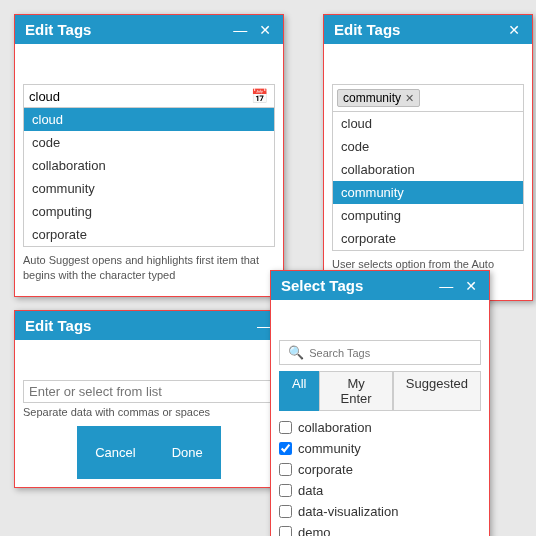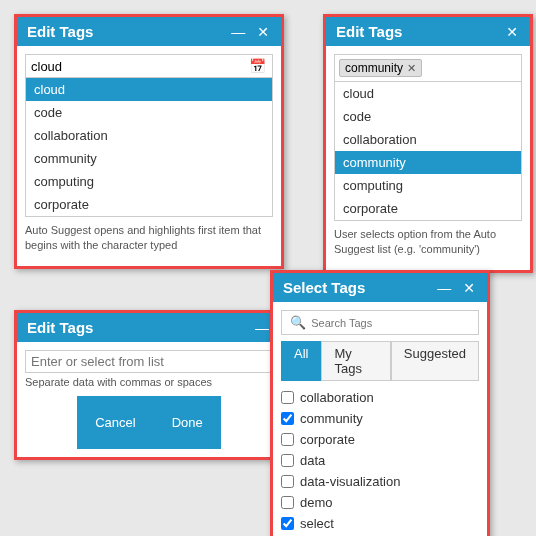--- a/index.html
+++ b/index.html
@@ -10,21 +10,21 @@
       width: 536px;
       height: 536px;
       overflow: hidden;
       position: relative;
     }
 
     
     .dialog {
       position: absolute;
       background: #fff;
-      border: 3px solid #ef4444;
+      border: 1px solid #ef4444;
       box-shadow: 2px 2px 6px rgba(0,0,0,0.3);
     }
 
     .dialog-titlebar {
       background: #2196c8;
       color: #fff;
       padding: 6px 10px;
       display: flex;
       align-items: center;
       justify-content: space-between;
@@ -45,20 +45,21 @@
       color: #fff;
       cursor: pointer;
       font-size: 14px;
       background: none;
       border: none;
       padding: 0 2px;
     }
 
     .dialog-body {
       padding: 8px;
+      margin-top: 32px;
     }
 
     
     .tag-input-wrapper {
       display: flex;
       align-items: center;
       border: 1px solid #ccc;
       background: #fff;
       padding: 3px 5px;
     }
@@ -180,20 +181,21 @@
       outline: none;
       font-size: 11px;
       flex: 1;
       color: #c2410c;
     }
 
     .tabs {
       display: flex;
       gap: 0;
       margin-bottom: 6px;
+      text-align: center;
     }
 
     .tab {
       padding: 4px 12px;
       cursor: pointer;
       font-size: 13px;
       border: 1px solid #ccc;
       background: #f5f5f5;
       color: #333;
     }
@@ -303,21 +305,21 @@
       <button class="dialog-btn">✕</button>
     </div>
   </div>
   <div class="dialog-body">
     <div class="search-bar">
       <span class="search-icon">🔍</span>
       <input class="search-input" type="text" placeholder="Search Tags" style="">
     </div>
     <div class="tabs">
       <div class="tab active">All</div>
-      <div class="tab">My Tags</div>
+      <div class="tab">My Enter</div>
       <div class="tab">Suggested</div>
     </div>
     <ul class="checkbox-list">
       <li class="checkbox-item">
         <input type="checkbox" style="">
         <span>collaboration</span>
       </li>
       <li class="checkbox-item">
         <input type="checkbox" checked="" style="">
         <span>community</span>

